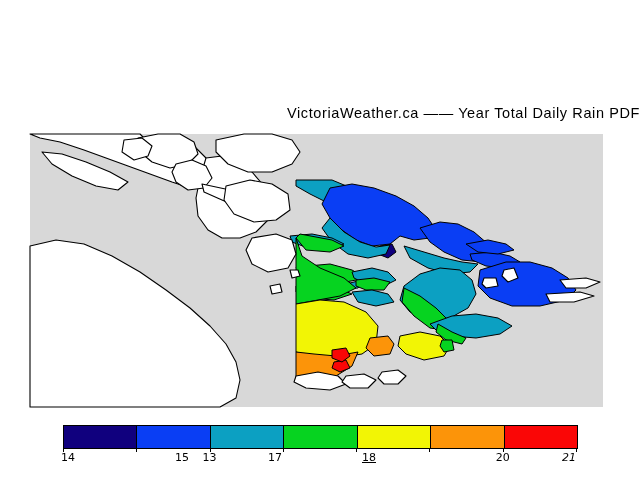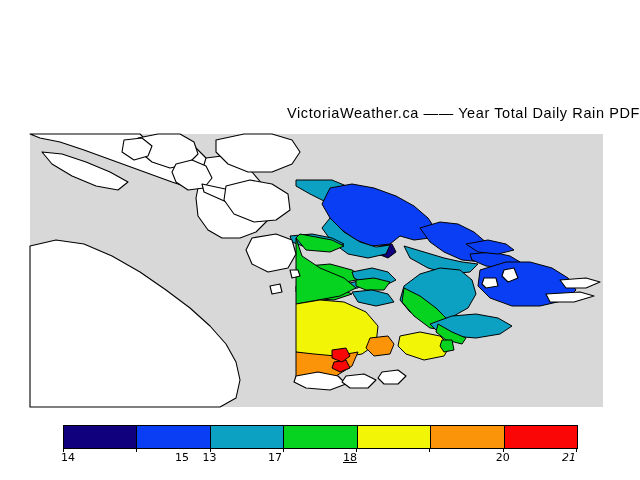--- a/index.html
+++ b/index.html
@@ -234,21 +234,21 @@
     <div id="cb-ticks">
         <div class="cb-tick" style="left: 0px;"></div>
         <div class="cb-tick-label" style="left: 0px; transform: translateX(-2px);">14</div>
         <div class="cb-tick" style="left: 73.2857px;"></div>
         <div class="cb-tick-label" style="left: 83px; margin-left: 36px;">15</div>
         <div class="cb-tick" style="left: 146.571px;"></div>
         <div class="cb-tick-label" style="left: 146.571px;">13</div>
         <div class="cb-tick" style="left: 219.857px;"></div>
         <div class="cb-tick-label" style="left: 212px;">17</div>
         <div class="cb-tick" style="left: 293.143px;"></div>
-        <div class="cb-tick-label" style="left: 287px; text-decoration: underline;">18</div>
+        <div class="cb-tick-label" style="left: 306px; text-decoration: underline;">18</div>
         <div class="cb-tick" style="left: 366.429px;"></div>
         <div class="cb-tick-label" style="left: 371px; margin-top: 46px;">19</div>
         <div class="cb-tick" style="left: 439.714px;"></div>
         <div class="cb-tick-label" style="left: 439.714px;">20</div>
         <div class="cb-tick" style="left: 513px;"></div>
         <div class="cb-tick-label" style="left: 513px; transform: translateX(-100%); font-style: italic;">21</div>
       </div>
   </div>
 
 

